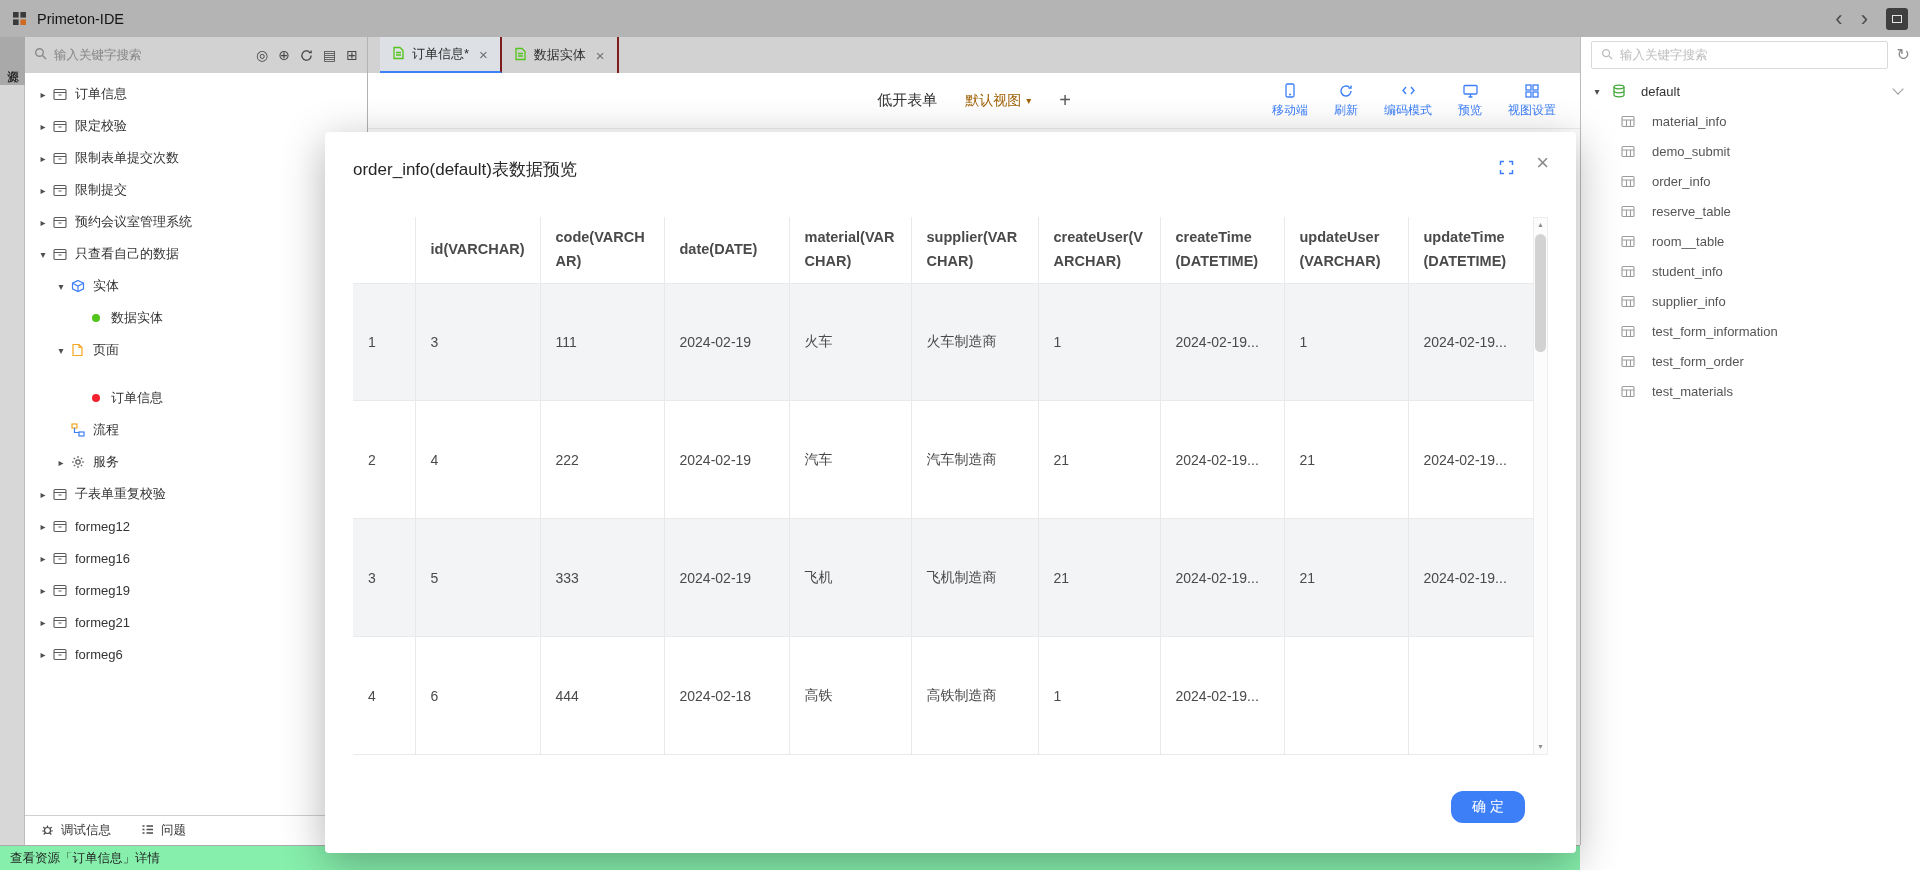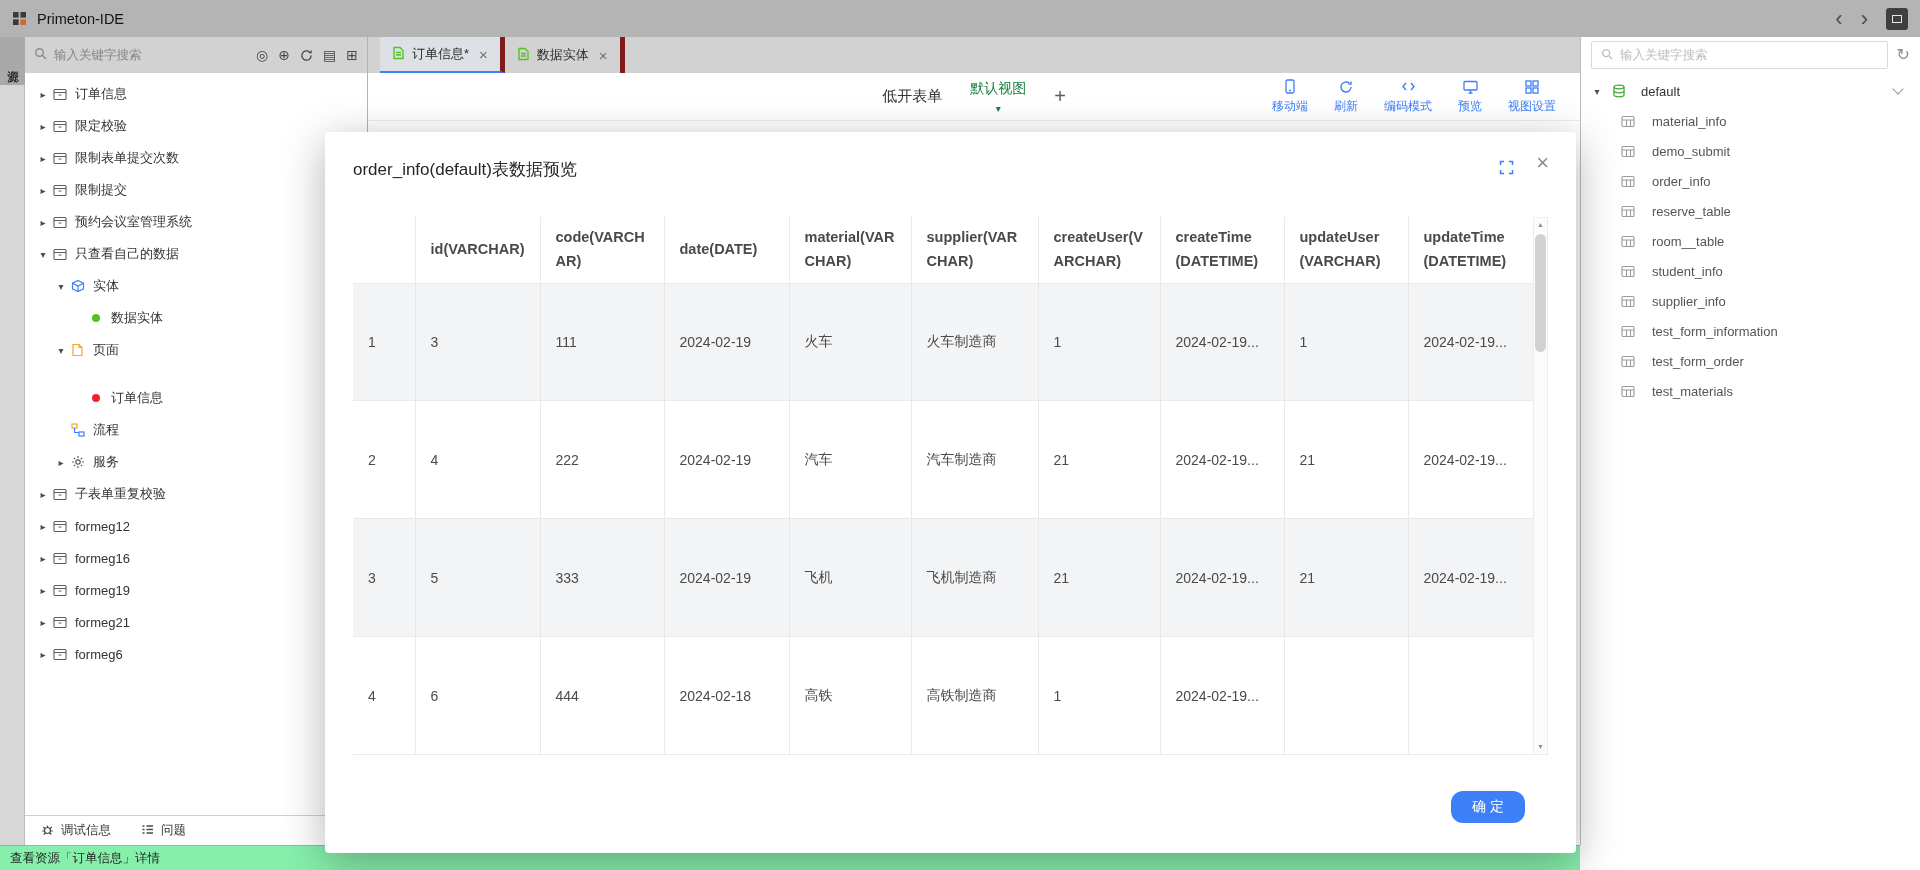--- a/index.html
+++ b/index.html
@@ -31,27 +31,27 @@
   .tree-row { height:32px; display:flex; align-items:center; font-size:13px; color:#333; cursor:pointer; white-space:nowrap; }
   .caret { width:16px; flex:none; font-size:10px; color:#4f4f4f; text-align:center; }
   .ticon { width:17px; height:16px; flex:none; margin-right:7px; display:inline-flex; align-items:center; justify-content:center; }
   .dot { width:8px; height:8px; border-radius:50%; display:inline-block; }
   .lp-bottom { height:30px; border-top:1px solid #cfcfcf; display:flex; align-items:center; gap:30px; padding:0 16px; flex:none; }
   .bt { display:flex; align-items:center; gap:7px; font-size:12.5px; color:#333; cursor:pointer; }
 
   
   .main { flex:1; min-width:0; display:flex; flex-direction:column; background:#fff; }
   .tabbar { height:36px; background:#d2d2d2; display:flex; align-items:stretch; padding-left:12px; flex:none; }
-  .etab { display:flex; align-items:center; gap:7px; padding:0 12px; font-size:13px; color:#2e2e2e; cursor:pointer; border-right:5px solid #7f1d1d; }
+  .etab { display:flex; align-items:center; gap:7px; padding:0 12px; font-size:13px; color:#2e2e2e; cursor:pointer; border-right:2px solid #7f1d1d; }
   .etab.active { background:#dde0e5; border-bottom:2px solid #3d7ff7; }
   .etab .close { color:#6e6e6e; font-size:15px; margin-left:3px; }
-  .main-header { height:48px; background:#fff; border-bottom:1px solid #ededed; position:relative; display:flex; align-items:center; flex:none; }
+  .main-header { height:56px; background:#fff; border-bottom:1px solid #ededed; position:relative; display:flex; align-items:center; flex:none; }
   .mh-center { position:absolute; left:50%; transform:translateX(-50%); display:flex; align-items:center; gap:28px; }
   .mh-form-label { font-size:15px; color:#333; }
-  .mh-view { font-size:14px; color:#15803d; display:flex; align-items:center; gap:5px; cursor:pointer;flex-direction:column; }
+  .mh-view { font-size:14px; color:#a16207; display:flex; align-items:center; gap:5px; cursor:pointer; }
   .mh-view .vcaret { font-size:10px; }
   .mh-add { font-size:20px; color:#5a5a5a; cursor:pointer; }
   .mh-actions { margin-left:auto; display:flex; gap:26px; padding-right:24px; }
   .action { display:flex; flex-direction:column; align-items:center; gap:3px; color:#3d7ff7; cursor:pointer; }
   .action .aicon { height:16px; display:flex; align-items:center; justify-content:center; font-size:13px; }
   .action .albl { font-size:12px; }
   .main-content { flex:1; background:#fff; }
 
   
   .modal { position:absolute; left:325px; top:132px; width:1251px; height:721px; background:#fff; border-radius:4px; box-shadow:0 10px 44px rgba(0,0,0,.30); z-index:20; }

